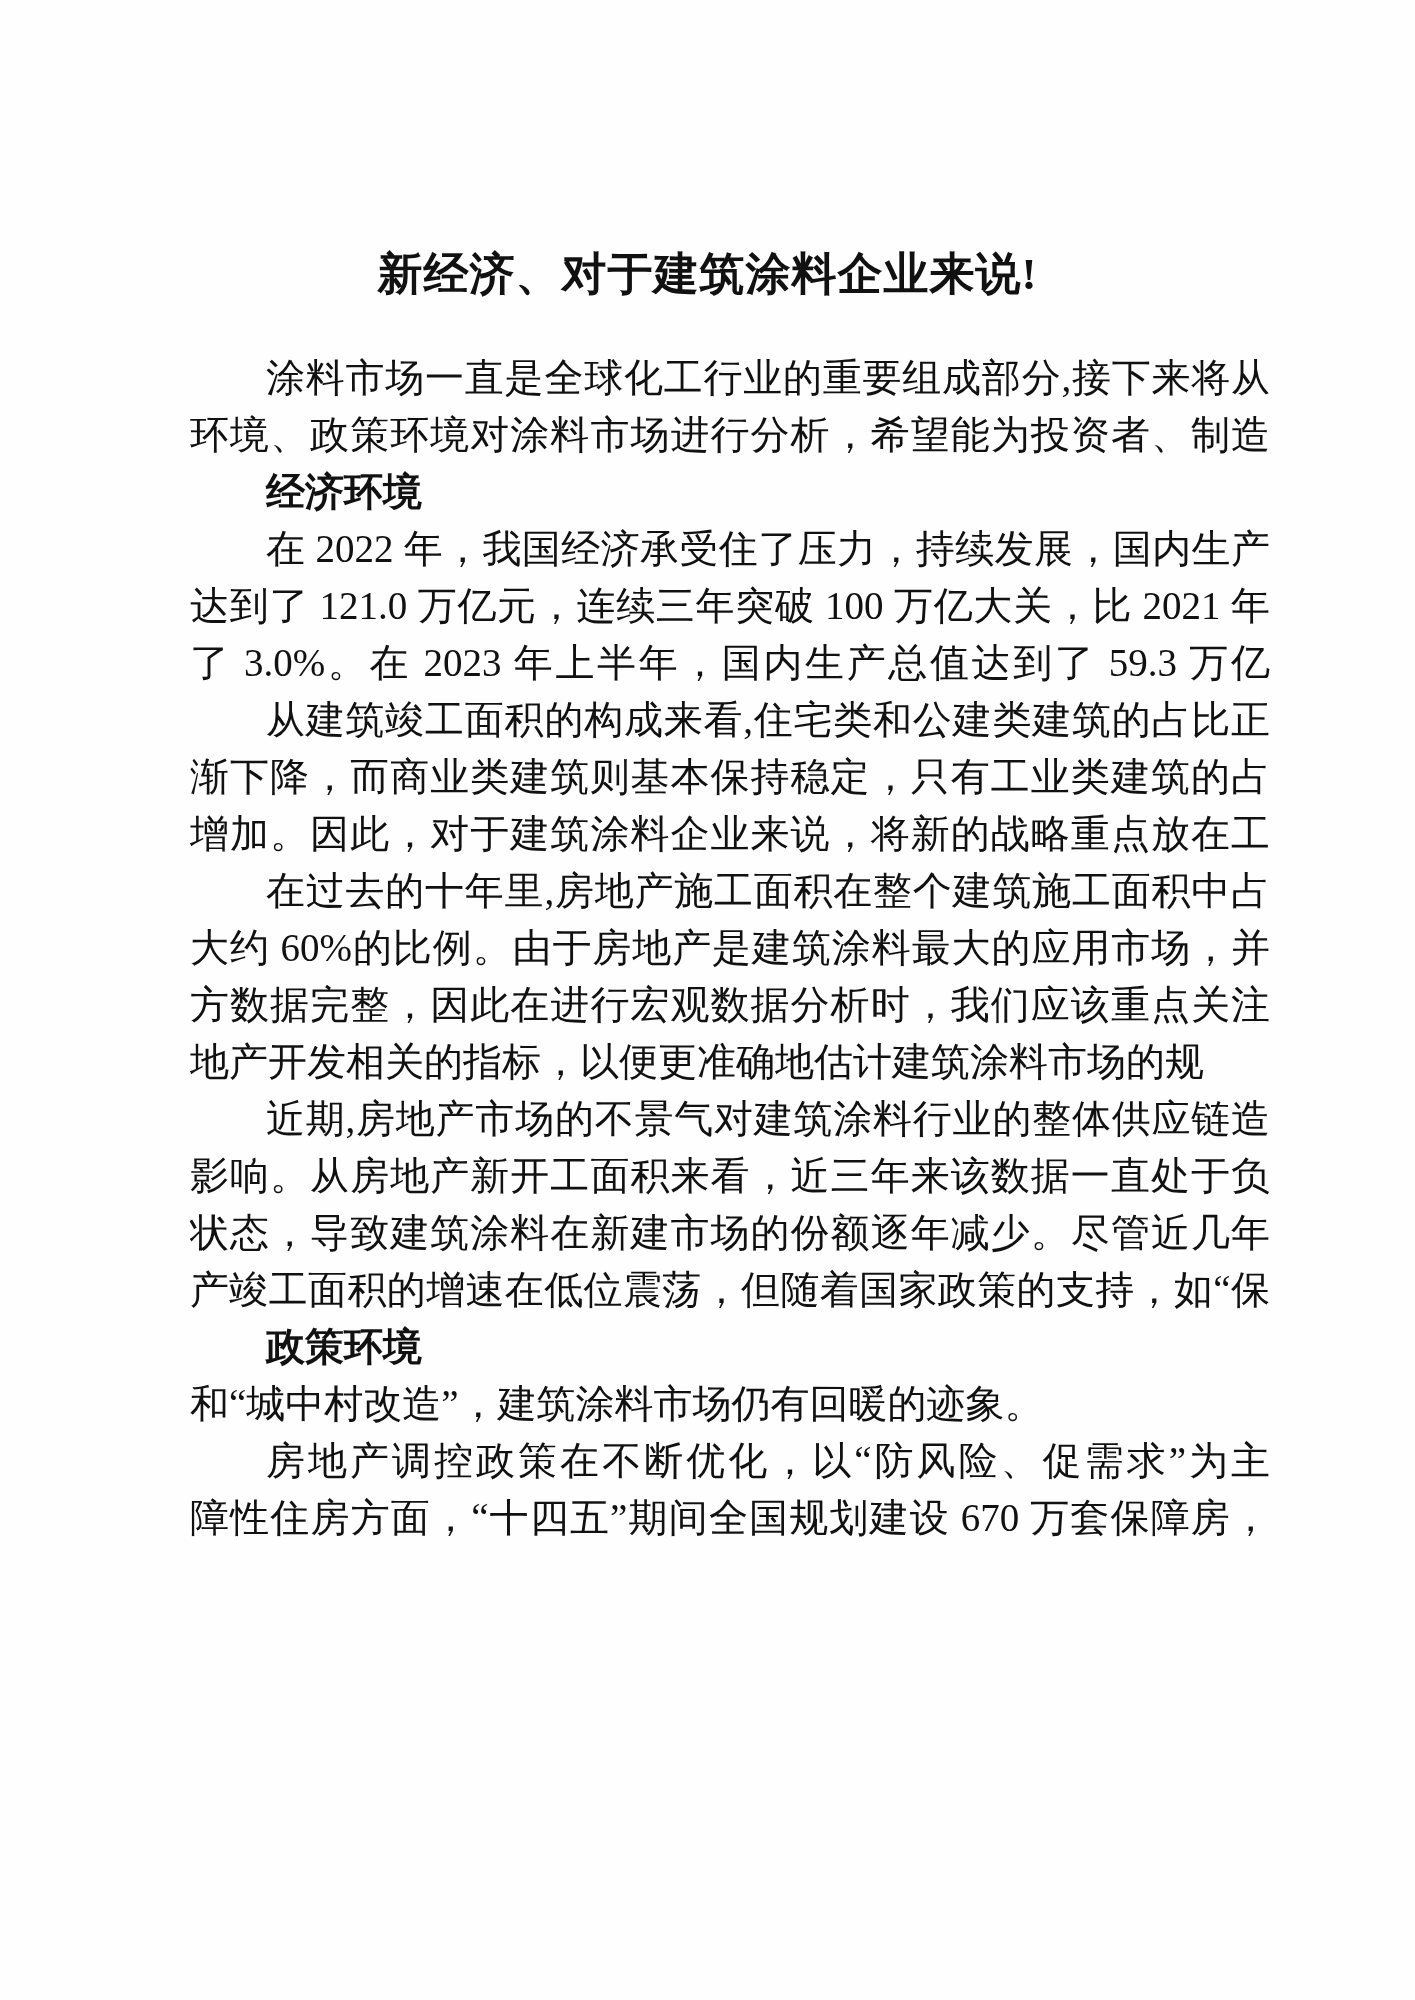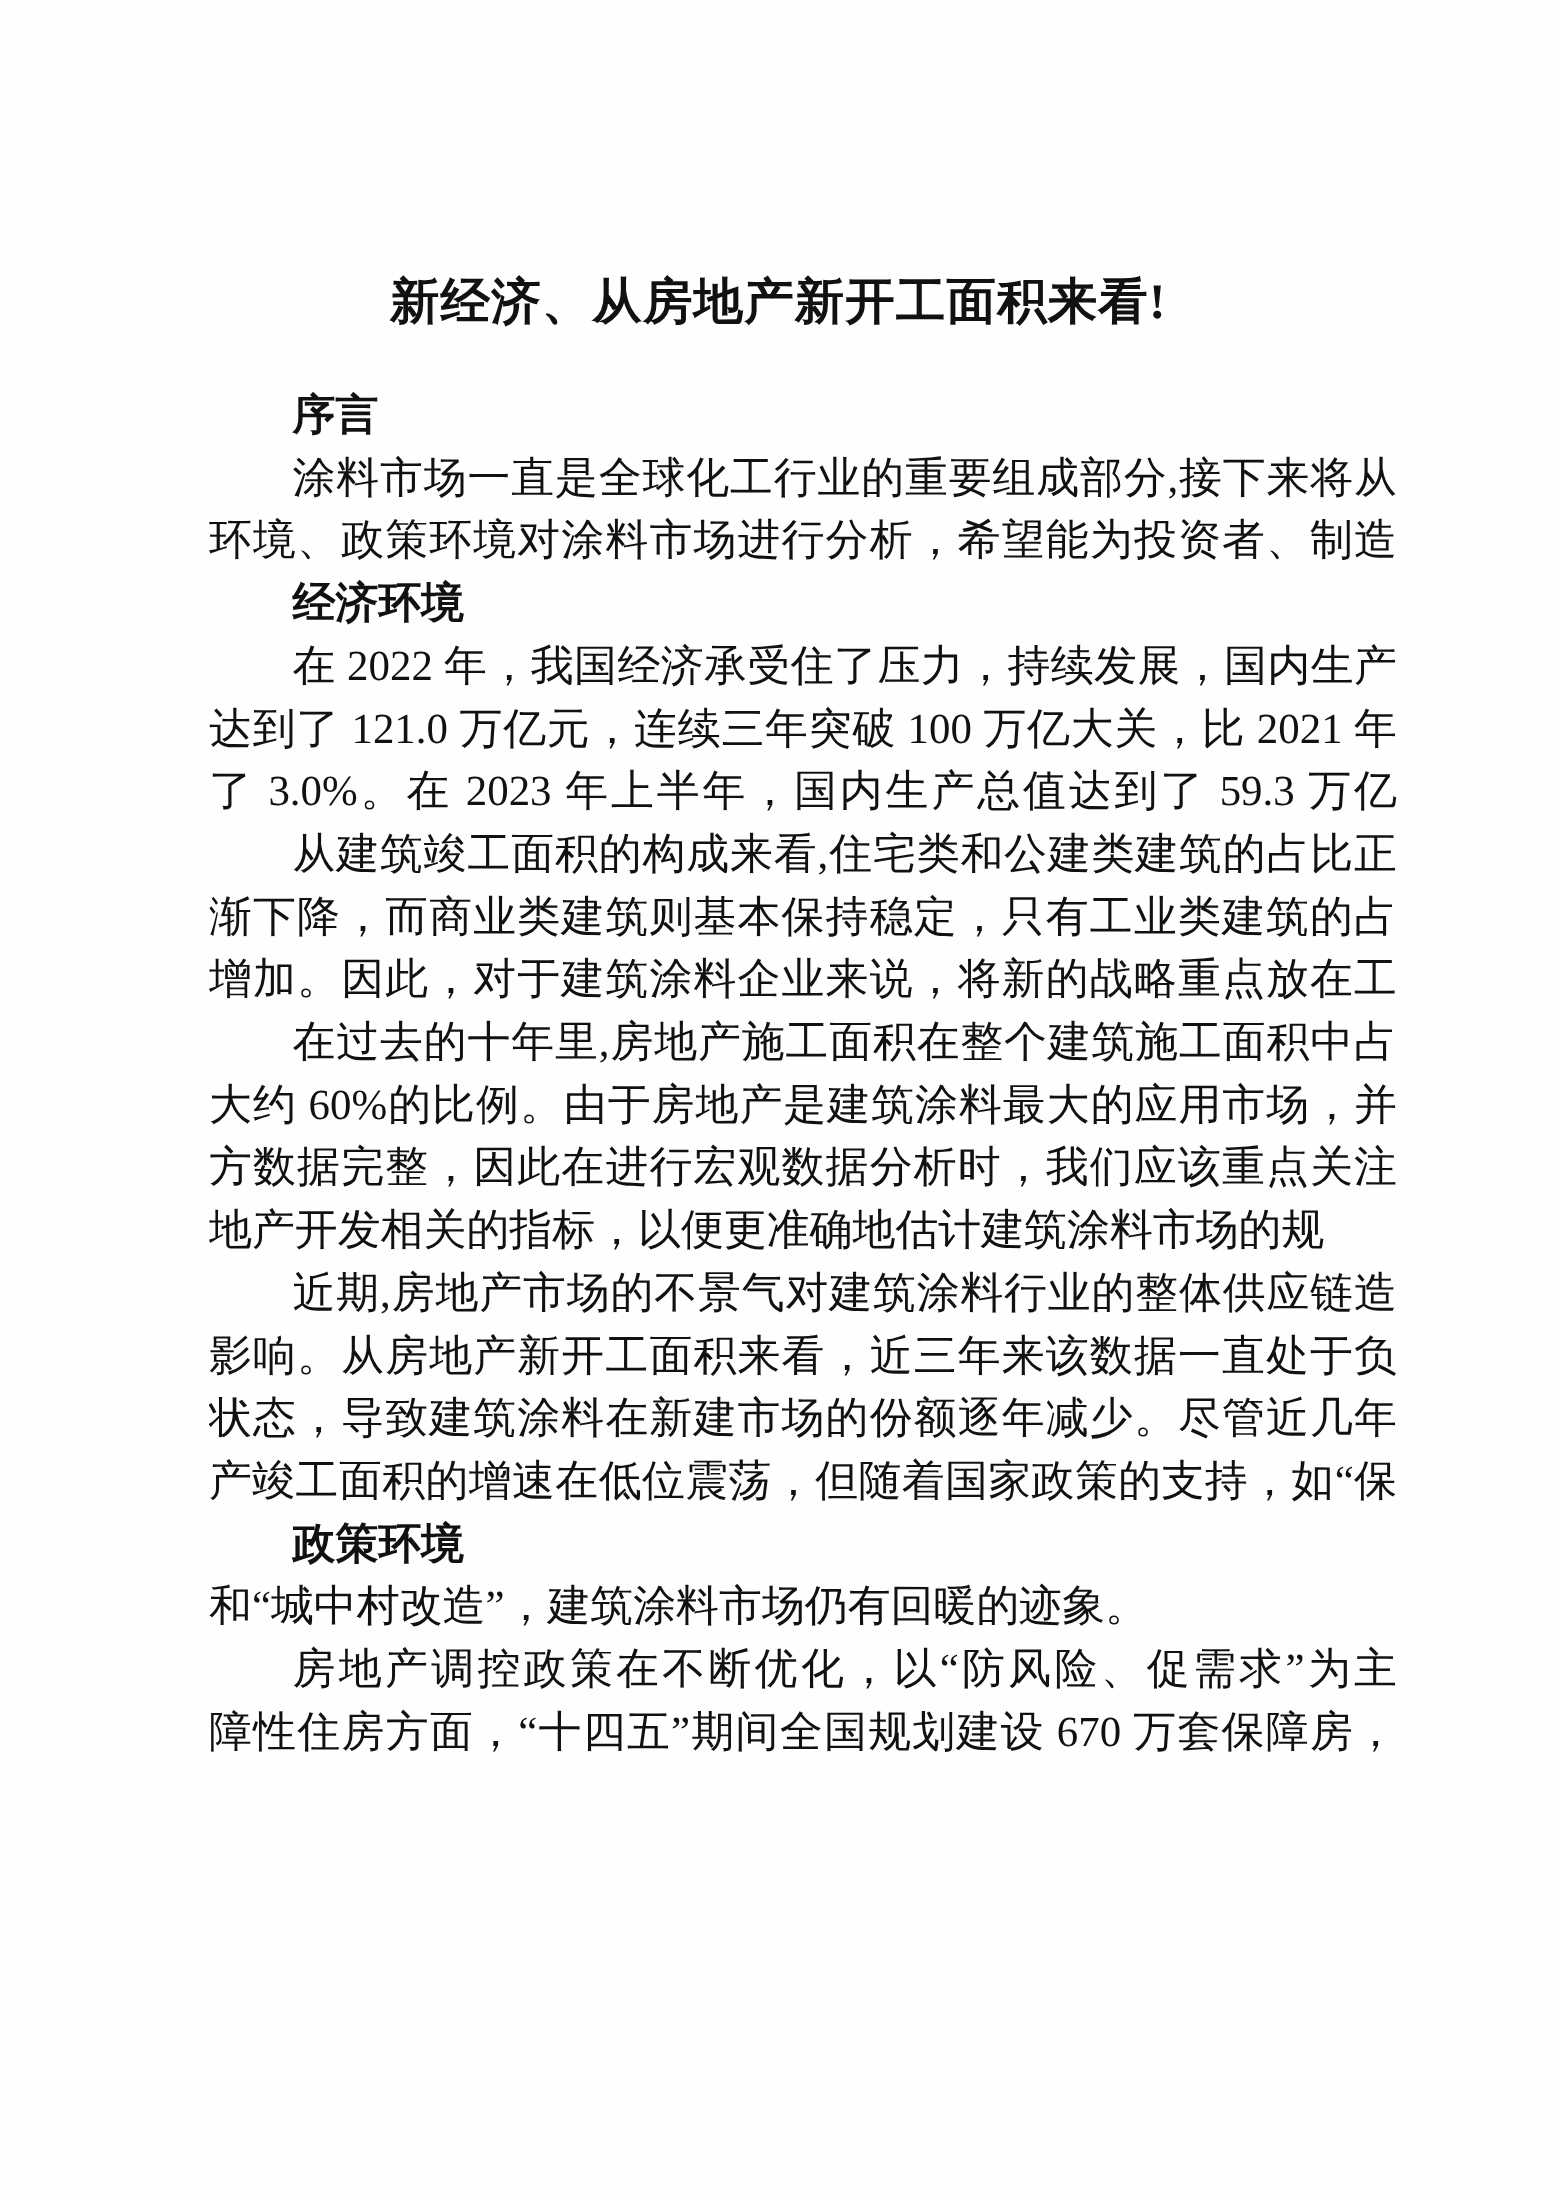--- a/index.html
+++ b/index.html
@@ -68,25 +68,24 @@
     line-height: 57px;
     text-align: center;
     font-size: 37px;
   }
 </style>
 </head>
 <body>
 
 <div class="page">
 
-  <div class="doc-title">新经济、从房地产新开工面积来看!</div>
+  <div class="doc-title">新经济、对于建筑涂料企业来说!</div>
 
   <div class="text-block">
 
-    <div class="line heading">序言</div>
     <div class="line first">涂料市场一直是全球化工行业的重要组成部分,接下来将从经济</div>
     <div class="line">环境、政策环境对涂料市场进行分析，希望能为投资者、制造商和</div>
 
     <div class="line heading">经济环境</div>
     <div class="line first">在 2022 年，我国经济承受住了压力，持续发展，国内生产总值</div>
     <div class="line">达到了 121.0 万亿元，连续三年突破 100 万亿大关，比 2021 年增长</div>
     <div class="line">了 3.0%。在 2023 年上半年，国内生产总值达到了 59.3 万亿元，同</div>
 
     <div class="line first">从建筑竣工面积的构成来看,住宅类和公建类建筑的占比正在逐</div>
     <div class="line">渐下降，而商业类建筑则基本保持稳定，只有工业类建筑的占比在</div>

